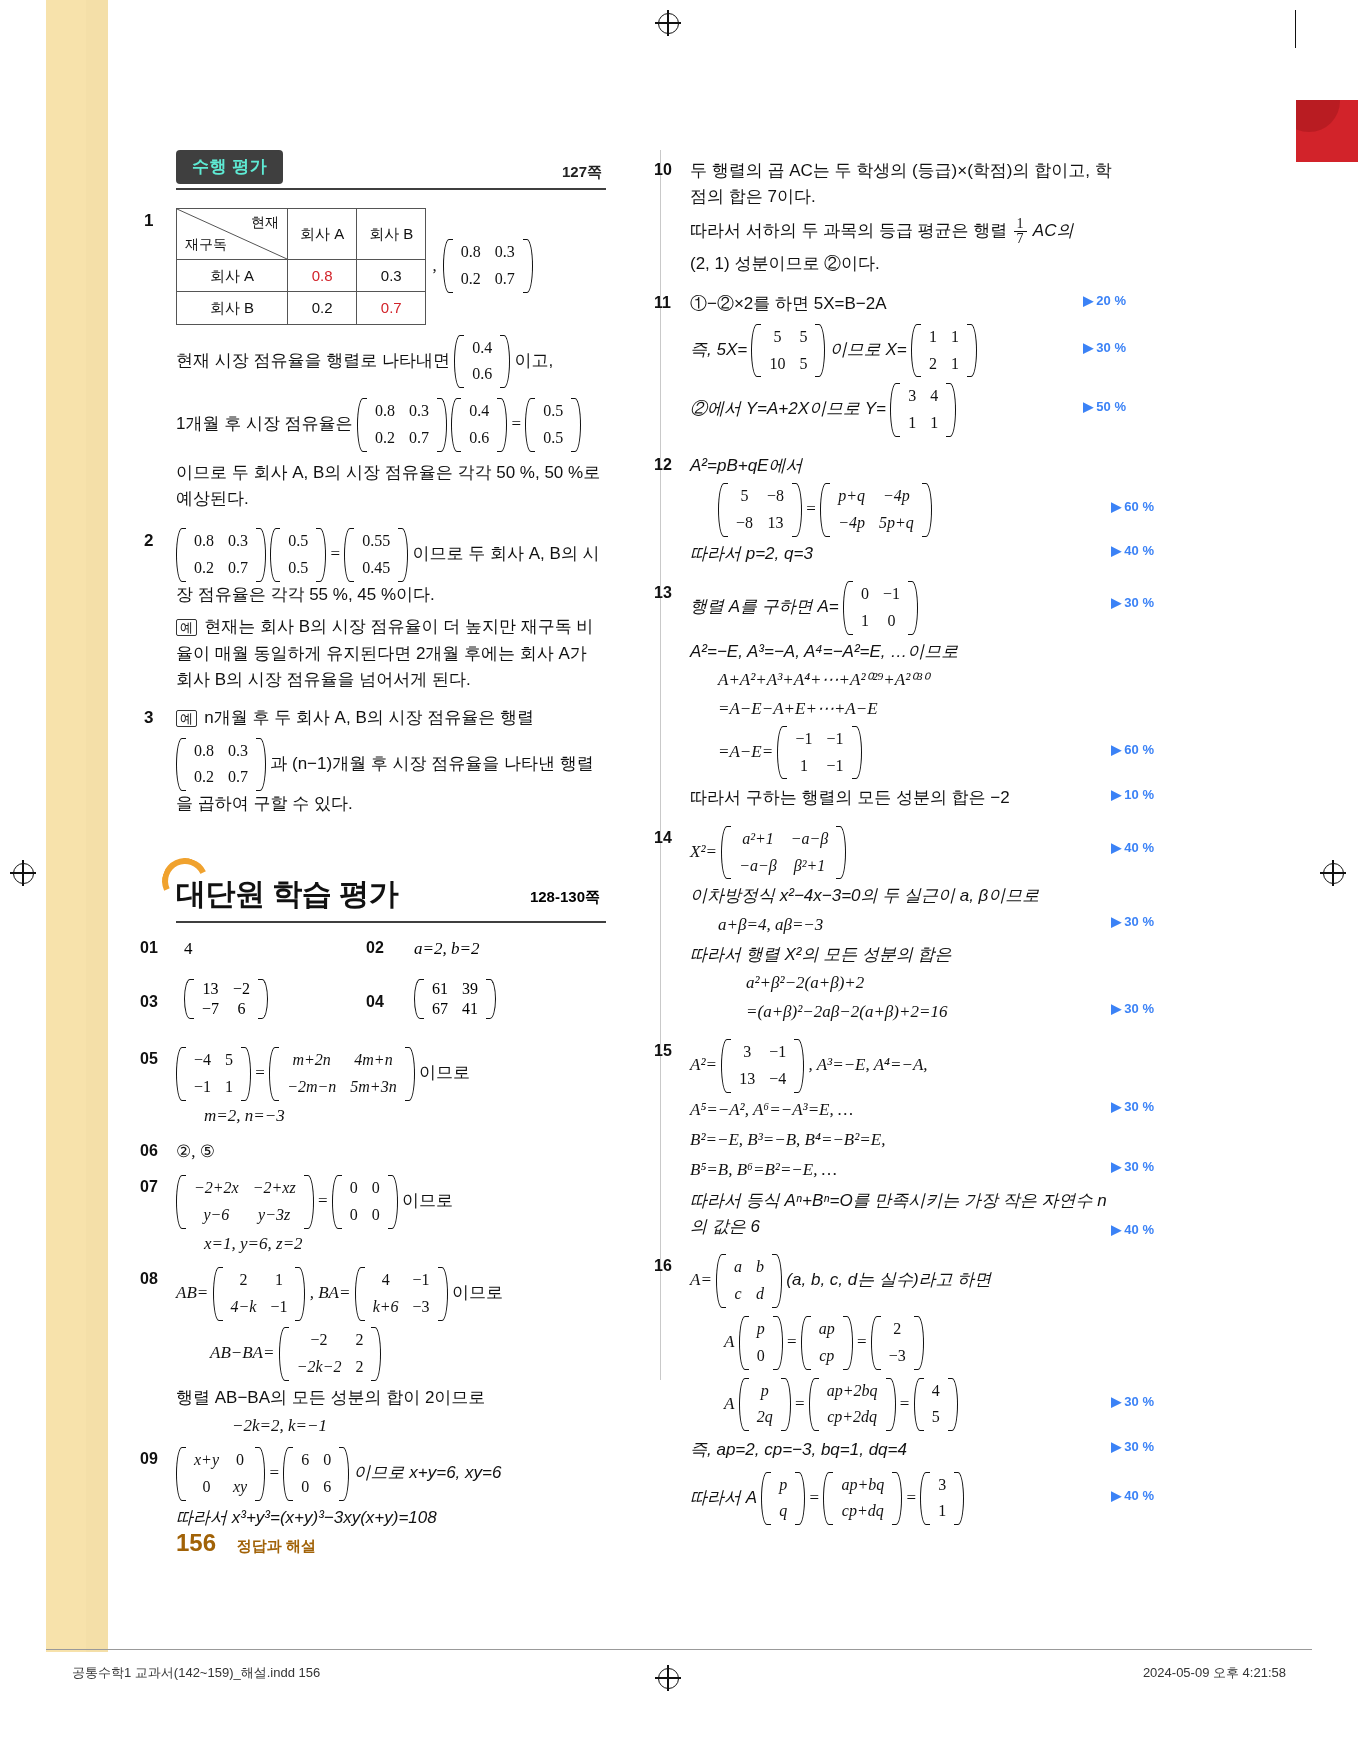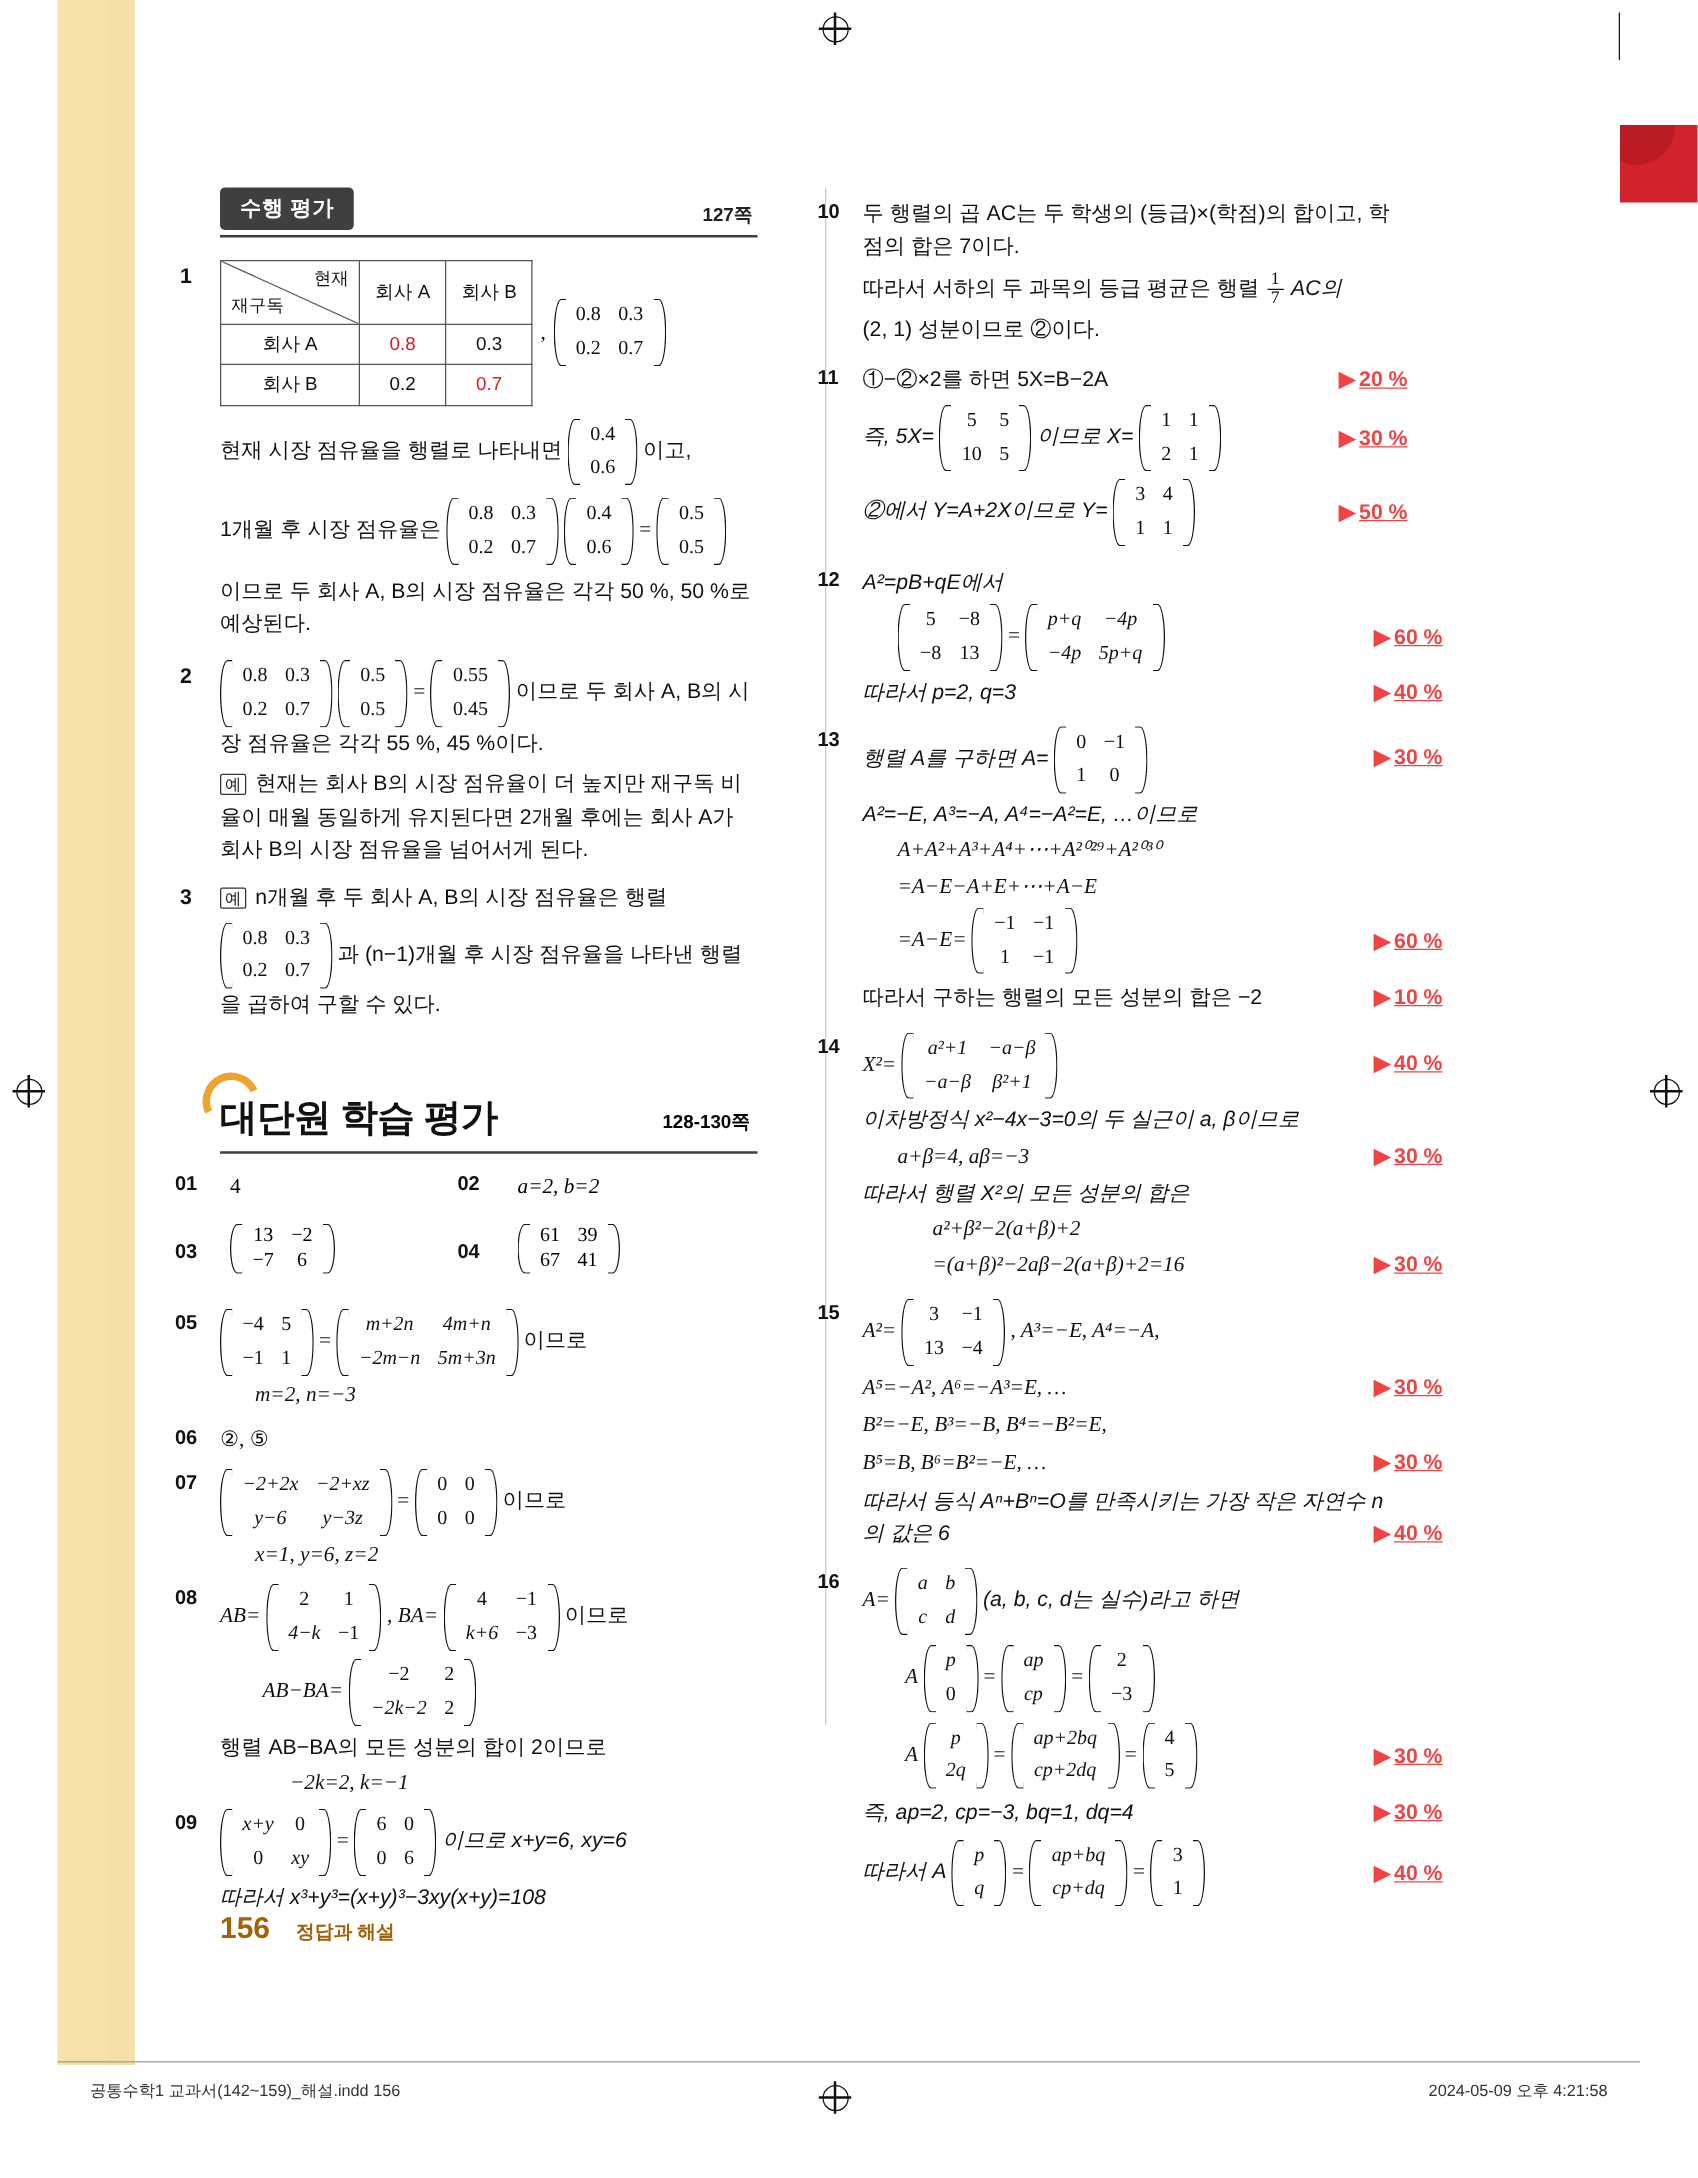--- a/index.html
+++ b/index.html
@@ -39,21 +39,21 @@
   .page{position:absolute;left:0;top:0;width:1358px;height:1742px;}
 
   
   .col{position:absolute;top:150px;width:430px;}
   .col-left{left:176px;}
   .col-right{left:690px;}
   .vrule{position:absolute;left:660px;top:150px;width:1px;height:1230px;background:#c9c9c9;}
 
   
   .pill{
-    display:inline-block;background:#3f3f3f;color:#ffffff;
+    display:inline-block;background:#3f3f3f;color:#5eead4;
     font-family:"Liberation Sans",sans-serif;font-weight:bold;font-size:17px;
     padding:5px 16px 6px 16px;border-radius:4px;letter-spacing:.5px;
   }
   .pillrow{position:relative;border-bottom:2.5px solid #3f3f3f;padding-bottom:4px;width:430px;}
   .pagemark{
     position:absolute;right:4px;bottom:6px;
     font-family:"Liberation Sans",sans-serif;font-weight:bold;font-size:15px;color:#222;
   }
 
   
@@ -98,22 +98,22 @@
   table.m{border-collapse:collapse;}
   table.m td{padding:1px 7px;text-align:center;font-size:16px;white-space:nowrap;}
 
   
   .frac{display:inline-block;vertical-align:middle;text-align:center;font-size:14px;line-height:1.05;margin:0 2px;}
   .frac .n{display:block;padding:0 3px;}
   .frac .d{display:block;border-top:1.3px solid #111;padding:0 3px;}
 
   
   .score{
-    position:absolute;right:-6px;color:#ef4444;font-family:"Liberation Sans",sans-serif;
-    font-weight:bold;font-size:17px;white-space:nowrap;text-decoration:underline;
+    position:absolute;right:-6px;color:#3b82f6;font-family:"Liberation Sans",sans-serif;
+    font-weight:bold;font-size:13px;white-space:nowrap;
   }
   .score .tri{display:inline-block;margin-right:3px;}
 
   
   table.grid{border-collapse:collapse;font-family:"Liberation Sans",sans-serif;font-size:15px;}
   table.grid td,table.grid th{border:1px solid #555;padding:4px 12px;text-align:center;font-weight:normal;}
   .diagcell{position:relative;width:110px;height:50px;padding:0 !important;}
   .diagcell .slash{position:absolute;left:0;top:0;width:100%;height:100%;}
   .diagcell .t1{position:absolute;right:8px;top:3px;font-size:14px;}
   .diagcell .t2{position:absolute;left:8px;bottom:3px;font-size:14px;}

